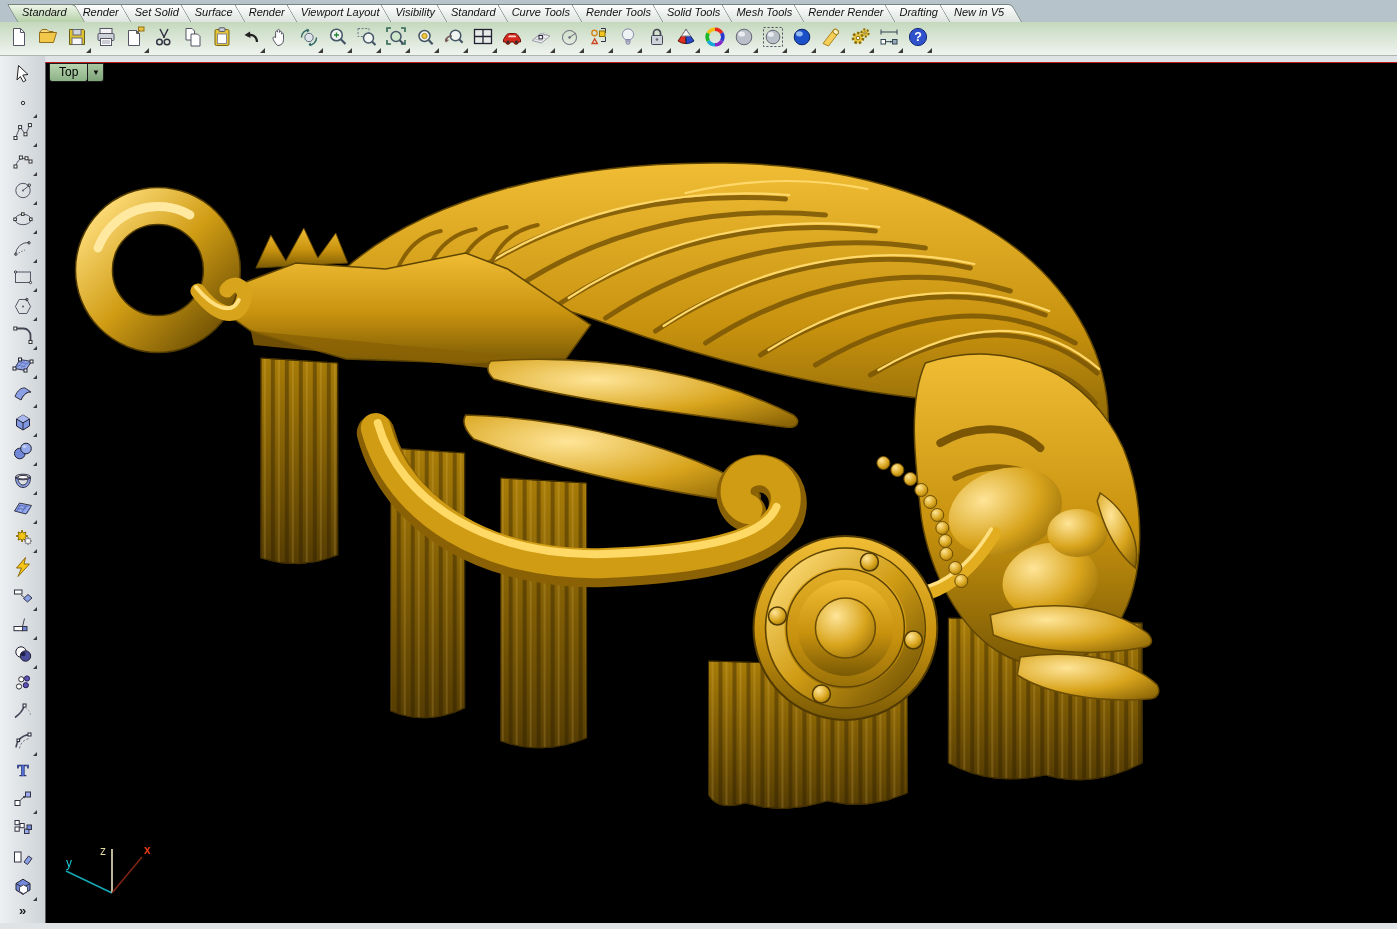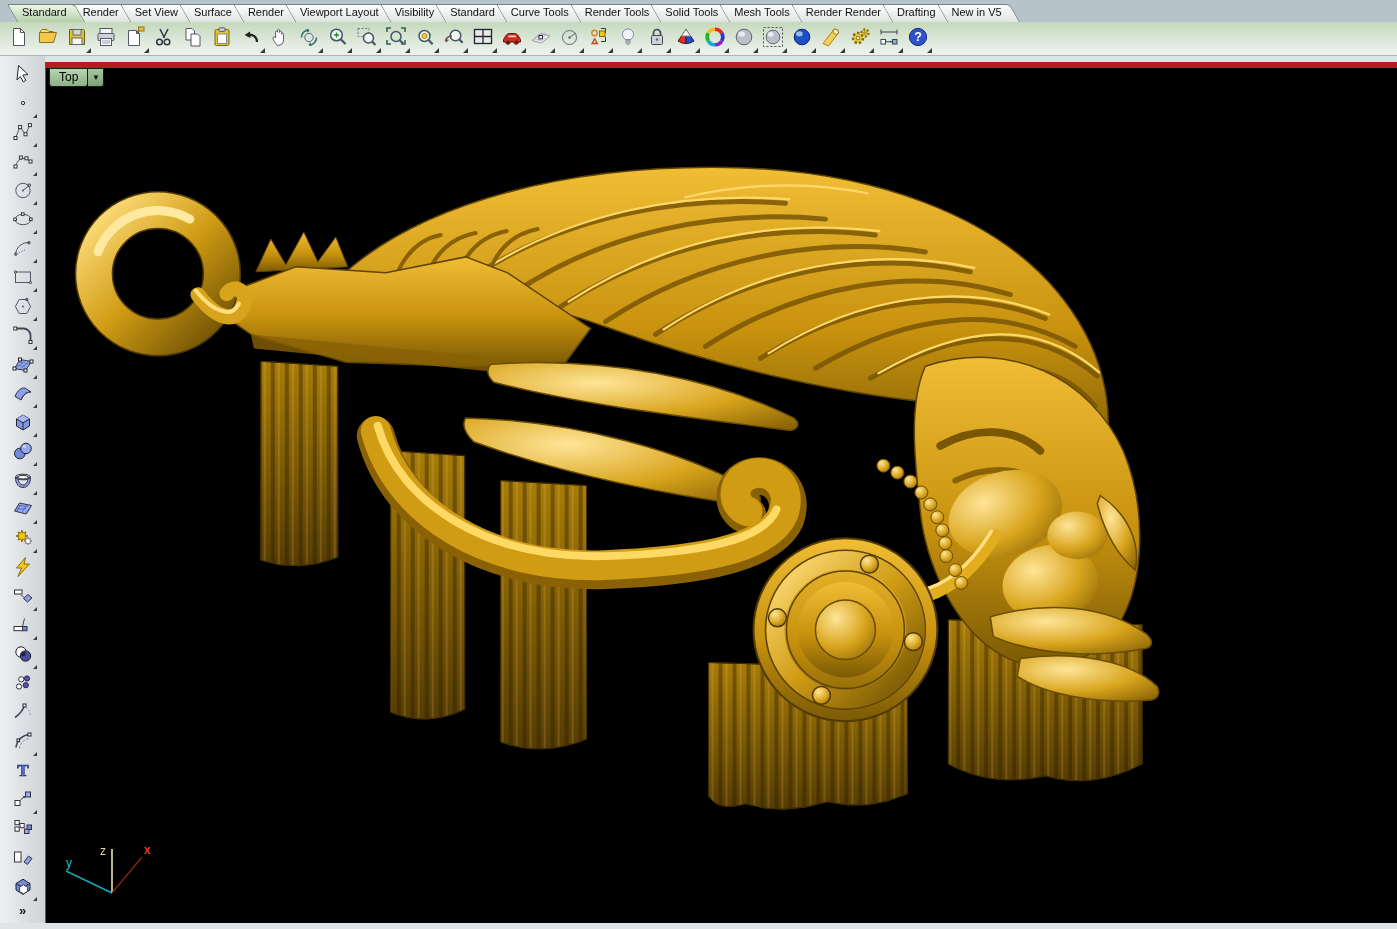--- a/index.html
+++ b/index.html
@@ -4,21 +4,21 @@
 <style>
   html,body{margin:0;padding:0;}
   body{
     width:1397px;height:929px;overflow:hidden;position:relative;
     background:#dfe3e6;font-family:"Liberation Sans",sans-serif;
     -webkit-font-smoothing:antialiased;
   }
   
   .tabbar{
     height:22px;background:#b7c3cb;display:flex;align-items:flex-end;
-    padding-left:12px;position:relative;z-index:10;
+    padding-left:12px;position:relative;z-index:10;font-style:italic;
   }
   .tab{position:relative;height:18px;line-height:17px;font-size:11px;
     padding:0 13px 0 10px;margin-right:-7px;color:#101010;cursor:default;}
   .tab::before{content:"";position:absolute;inset:0;
     background:linear-gradient(#fdfdfd,#dde4df);
     border:1px solid #76827c;border-bottom:none;
     transform:skewX(30deg);border-radius:2px 4px 0 0;}
   .tab.active{z-index:3;}
   .tab.active::before{background:linear-gradient(#edf5e7,#b5d1a9);}
   .tab>span{position:relative;z-index:4;}
@@ -37,38 +37,38 @@
   .sidebar{position:absolute;left:0;top:0;bottom:0;width:45px;
     background:linear-gradient(90deg,#edf0f2,#ced3d7);
     display:flex;flex-direction:column;align-items:center;padding-top:6px;gap:1px;}
   .sbtn{width:28px;height:28px;position:relative;display:flex;align-items:center;
     justify-content:center;background:transparent;border:none;padding:0;cursor:default;}
   .sbtn.fly::after{content:"";position:absolute;right:0;bottom:0;
     border-left:4px solid transparent;border-bottom:4px solid #3a3a3a;}
   .expand{font-size:13px;font-weight:bold;color:#1a1a1a;margin-top:1px;cursor:default;}
   
   .viewport{position:absolute;left:45px;top:7px;right:0;bottom:0;background:#000;
-    border-left:1px solid #5e5e5e;border-top:6px solid #b91c1c;}
+    border-left:1px solid #5e5e5e;border-top:1px solid #b91c1c;}
   .vplabel{position:absolute;left:3px;top:0;display:flex;z-index:6;font-size:12px;}
   .vplabel .lab{background:linear-gradient(#b8d4b0,#8cb286);border:1px solid #1c1c1c;
     padding:1px 9px 2px;color:#000;border-radius:0 0 3px 3px;}
   .vplabel .caret{background:linear-gradient(#a8c7a0,#7ea378);border:1px solid #1c1c1c;
     border-left:none;width:15px;text-align:center;font-size:8px;line-height:17px;
     color:#111;border-radius:0 0 3px 0;}
   .model{position:absolute;inset:0;width:100%;height:100%;}
   .gizmo{position:absolute;left:8px;bottom:22px;}
   .gizmo text{font-size:12px;font-family:"Liberation Sans",sans-serif;}
 </style>
 </head>
 <body>
 
 <div class="tabbar" id="tabstrip">
     <div class="tab active"><span>Standard</span></div>
     <div class="tab"><span>Render</span></div>
-    <div class="tab"><span>Set View</span></div>
+    <div class="tab"><span>Set Solid</span></div>
     <div class="tab"><span>Surface</span></div>
     <div class="tab"><span>Render</span></div>
     <div class="tab"><span>Viewport Layout</span></div>
     <div class="tab"><span>Visibility</span></div>
     <div class="tab"><span>Standard</span></div>
     <div class="tab"><span>Curve Tools</span></div>
     <div class="tab"><span>Render Tools</span></div>
     <div class="tab"><span>Solid Tools</span></div>
     <div class="tab"><span>Mesh Tools</span></div>
     <div class="tab"><span>Render Render</span></div>

